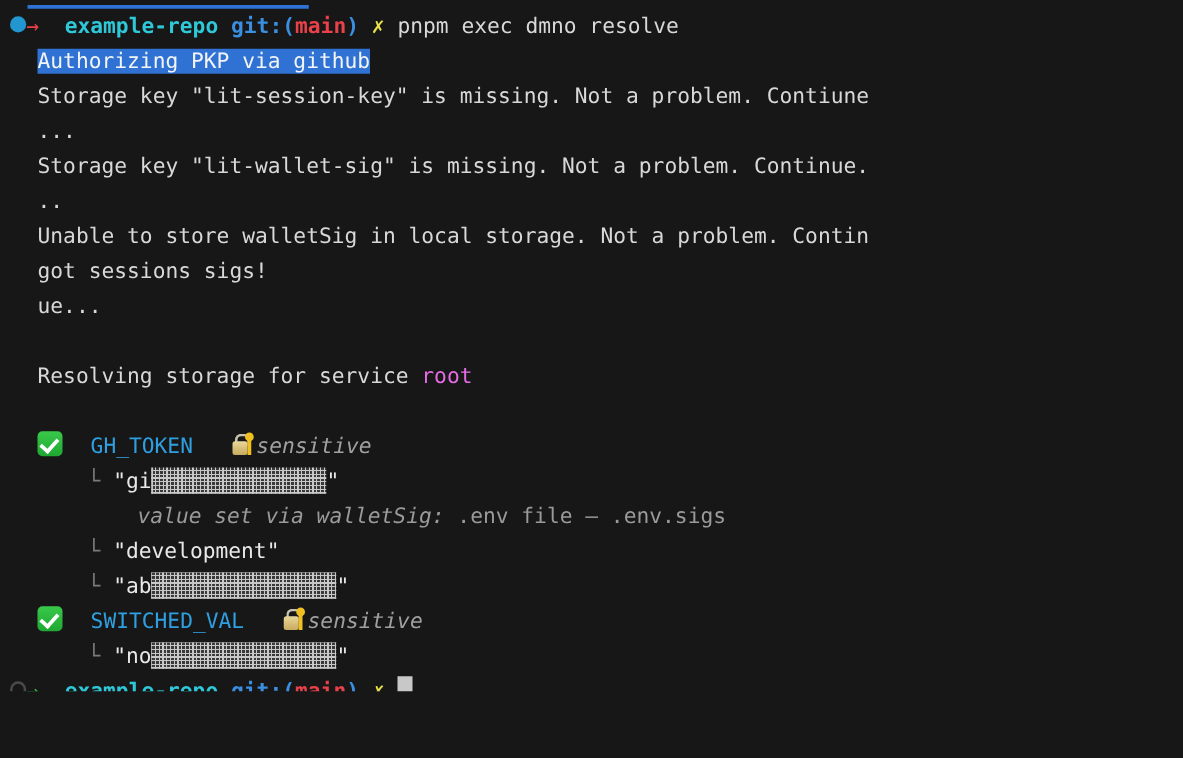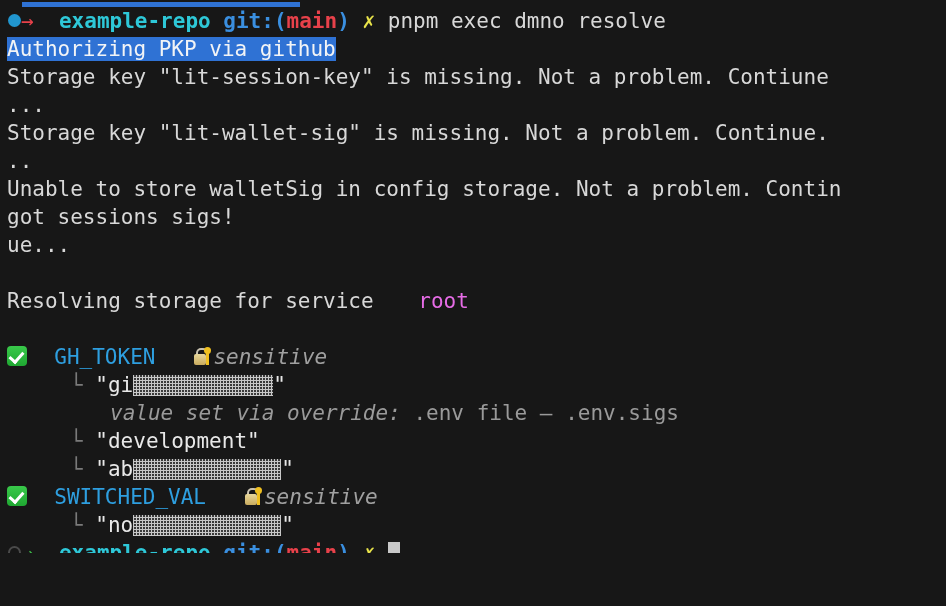--- a/index.html
+++ b/index.html
@@ -14,31 +14,31 @@
     overflow: hidden;
     font-family: "DejaVu Sans Mono", "Liberation Mono", monospace;
   }
 
   #terminal {
     position: relative;
     width: 946px;
     height: 606px;
     background: #171717;
     color: #d8d8d8;
-    font-size: 21px;
+    font-size: 17px;
     line-height: 28px;
     letter-spacing: 0px;
     overflow: hidden;
   }
 
   .line {
     white-space: pre;
     height: 28px;
     line-height: 28px;
-    padding-left: 7px;
+    padding-left: 30px;
     box-sizing: border-box;
   }
 
   
   .line.clipped-top {
     height: 7px;
     line-height: 28px;
     overflow: hidden;
     padding-left: 22px;
   }
@@ -65,21 +65,21 @@
   }
 
   .arrow-red   { color: #e8414a; }
   .arrow-green { color: #3fc04a; }
   .repo        { color: #2ec8d8; font-weight: bold; }
   .gitlabel    { color: #3a8fe0; font-weight: bold; }
   .branch      { color: #e8414a; font-weight: bold; }
   .xmark       { color: #e8e34a; font-weight: bold; }
   .cmd         { color: #d8d8d8; }
   .plain       { color: #d8d8d8; }
-  .magenta     { color: #e66ce6; margin-left: 32px; }
+  .magenta     { color: #e66ce6; }
   .varname     { color: #2e9fe0; }
   .tree        { color: #7a7a7a; }
   .value       { color: #e8e8e8; }
   .sensitive   { color: #a0a0a0; font-style: italic; text-align: center; }
   .override-it { color: #9a9a9a; font-style: italic; }
   .override-pl { color: #9a9a9a; font-style: normal; }
 
   .prompt-line { padding-left: 0; }
   .prompt-line .pre-dot { padding-left: 8px; }
 
@@ -187,33 +187,33 @@
   <div class="line clipped-top"><span class="hl">&nbsp;&nbsp;&nbsp;&nbsp;&nbsp;&nbsp;&nbsp;&nbsp;&nbsp;&nbsp;&nbsp;&nbsp;&nbsp;&nbsp;&nbsp;&nbsp;&nbsp;&nbsp;&nbsp;&nbsp;&nbsp;&nbsp;</span></div>
 
   <div class="line prompt-line"><span class="pre-dot"><span class="dot"></span></span><span class="arrow-red">→</span>  <span class="repo">example-repo</span> <span class="gitlabel">git:(</span><span class="branch">main</span><span class="gitlabel">)</span> <span class="xmark">✗</span> <span class="cmd">pnpm exec dmno resolve</span></div>
 
   <div class="line"><span class="hl">Authorizing PKP via github</span></div>
 
   <div class="line"><span class="plain">Storage key "lit-session-key" is missing. Not a problem. Contiune</span></div>
   <div class="line"><span class="plain">...</span></div>
   <div class="line"><span class="plain">Storage key "lit-wallet-sig" is missing. Not a problem. Continue.</span></div>
   <div class="line"><span class="plain">..</span></div>
-  <div class="line"><span class="plain">Unable to store walletSig in config storage. Not a problem. Contin</span></div>
+  <div class="line"><span class="plain">Unable to store walletSig in local storage. Not a problem. Contin</span></div>
   <div class="line"><span class="plain">got sessions sigs!</span></div>
   <div class="line"><span class="plain">ue...</span></div>
 
   <div class="spacer"></div>
 
   <div class="line"><span class="plain">Resolving storage for service </span><span class="magenta">root</span></div>
 
   <div class="spacer"></div>
 
   <div class="line"><span class="check"></span>  <span class="varname">GH_TOKEN</span>   <span class="lock"><span class="shackle"></span><span class="body"></span><span class="key"></span></span><span class="sensitive">sensitive</span></div>
   <div class="line" style="padding-left:70px"><span class="tree">└</span> <span class="value">"gi</span><span class="redacted" id="red0" style="width: 140px;"></span><span class="value">"</span></div>
-  <div class="line" style="padding-left:110px"><span class="override-it">value set via override:</span><span class="override-pl"> .env file – .env.sigs</span></div>
+  <div class="line" style="padding-left:110px"><span class="override-it">value set via walletSig:</span><span class="override-pl"> .env file – .env.sigs</span></div>
 
   <div class="line" style="padding-left:70px"><span class="tree">└</span> <span class="value">"development"</span></div>
 
   <div class="line" style="padding-left:70px"><span class="tree">└</span> <span class="value">"ab</span><span class="redacted" id="red2" style="width: 148px;"></span><span class="value">"</span></div>
 
   <div class="line"><span class="check"></span>  <span class="varname">SWITCHED_VAL</span>   <span class="lock"><span class="shackle"></span><span class="body"></span><span class="key"></span></span><span class="sensitive">sensitive</span></div>
   <div class="line" style="padding-left:70px"><span class="tree">└</span> <span class="value">"no</span><span class="redacted" id="red3" style="width: 148px;"></span><span class="value">"</span></div>
 
   <div class="line prompt-line clipped-bottom"><span class="pre-dot"><span class="dot" style="background:#171717;border:2px solid #4a4a4a;box-sizing:border-box;"></span></span><span class="arrow-green">→</span>  <span class="repo">example-repo</span> <span class="gitlabel">git:(</span><span class="branch">main</span><span class="gitlabel">)</span> <span class="xmark">✗</span> <span class="cursor"></span></div>
 

